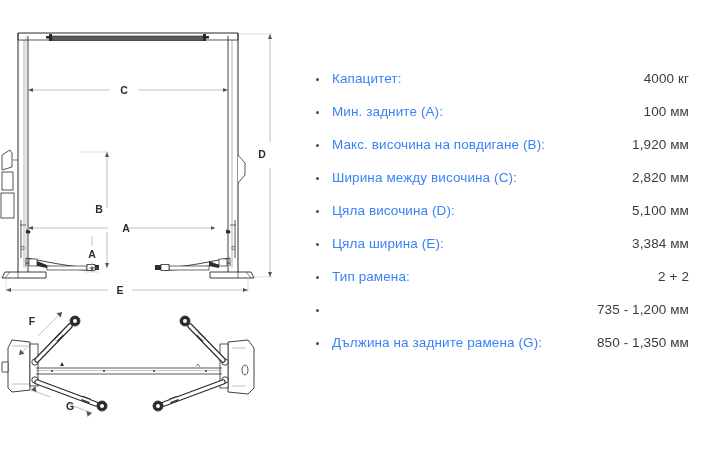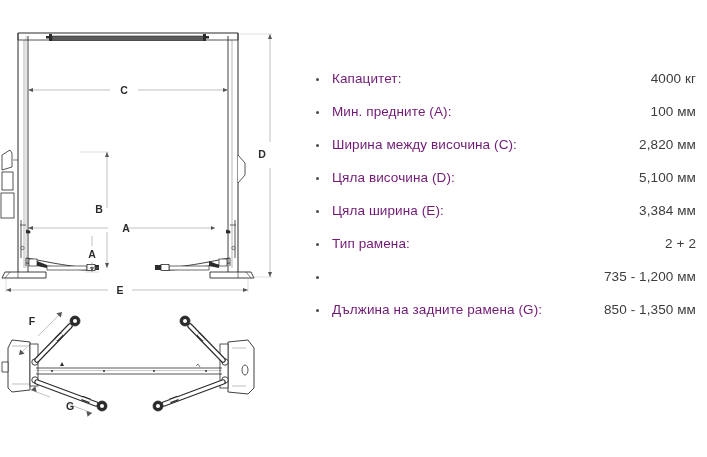--- a/index.html
+++ b/index.html
@@ -55,25 +55,25 @@
     margin-top: -1px;
     border-radius: 50%;
     background: #4a4a4a;
   }
   .spec-label {
     position: absolute;
     left: 16px;
     top: 0;
     font-size: 13.5px;
     letter-spacing: 0.1px;
-    color: #701a75;
+    color: #3b82f6;
   }
   .spec-value {
     position: absolute;
-    right: 0;
+    right: 7px;
     top: 0;
     font-size: 13.5px;
     letter-spacing: 0.1px;
     color: #3c3c3c;
     text-align: right;
   }
 </style>
 </head>
 <body>
 
@@ -325,24 +325,29 @@
   <div id="spec-list">
 
     <div class="spec-row">
       <span class="spec-bullet"></span>
       <span class="spec-label">Капацитет:</span>
       <span class="spec-value">4000 кг</span>
     </div>
 
     <div class="spec-row">
       <span class="spec-bullet"></span>
-      <span class="spec-label">Мин. предните (A):</span>
+      <span class="spec-label">Мин. задните (A):</span>
       <span class="spec-value">100 мм</span>
     </div>
 
+    <div class="spec-row">
+      <span class="spec-bullet"></span>
+      <span class="spec-label">Макс. височина на повдигане (B):</span>
+      <span class="spec-value">1,920 мм</span>
+    </div>
 
     <div class="spec-row">
       <span class="spec-bullet"></span>
       <span class="spec-label">Ширина между височина (C):</span>
       <span class="spec-value">2,820 мм</span>
     </div>
 
     <div class="spec-row">
       <span class="spec-bullet"></span>
       <span class="spec-label">Цяла височина (D):</span>

